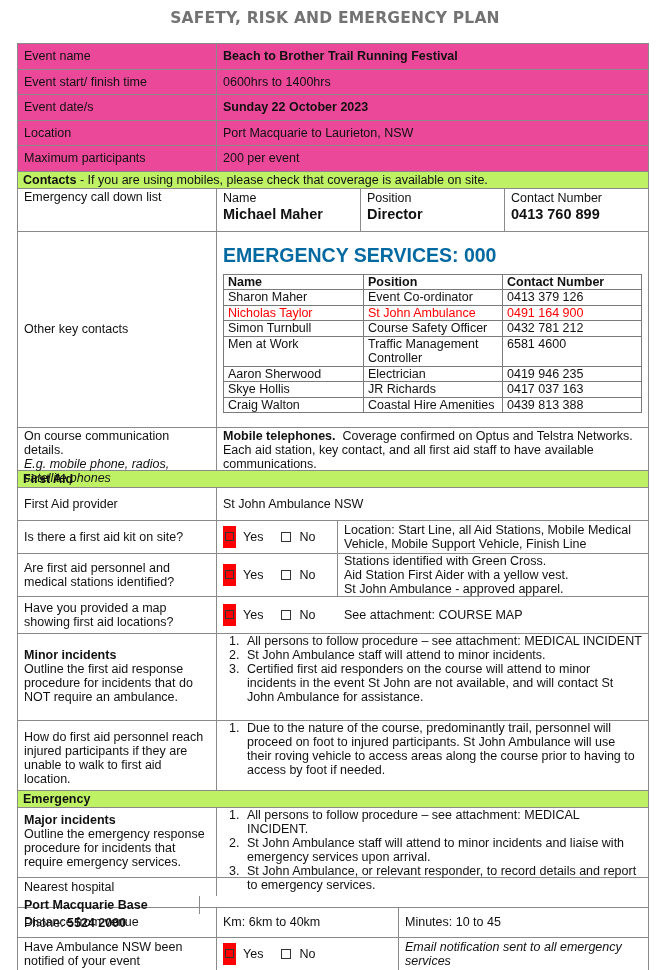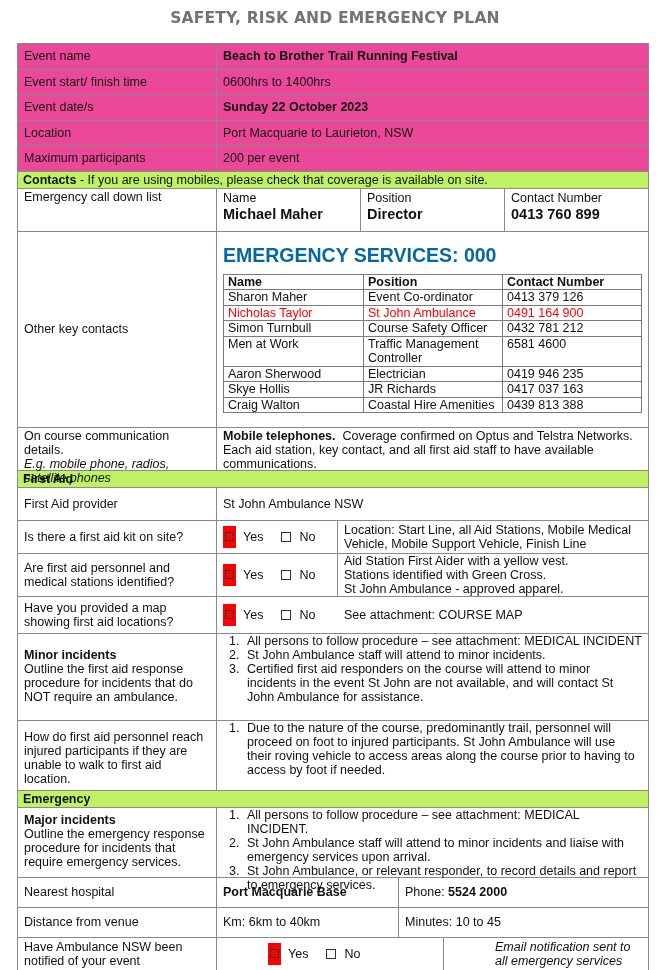--- a/index.html
+++ b/index.html
@@ -183,22 +183,22 @@
     <div class="lbl">Are first aid personnel and medical stations identified?</div>
     <div class="chk div">
       <span class="cb-yes">
           <span></span>
         </span>
       <span>Yes</span>
       <span class="cb-no"></span>
       <span>No</span>
     </div>
     <div class="val" style="display:block;padding-top:0;">
+      <div>Stations identified with Green Cross.</div>
       <div>Aid Station First Aider with a yellow vest.</div>
-      <div>Stations identified with Green Cross.</div>
       <div>St John Ambulance - approved apparel.</div>
     </div>
   </div>
 
   <div class="row" style="height:37px;">
     <div class="lbl">Have you provided a map showing first aid locations?</div>
     <div class="chk">
       <span class="cb-yes">
           <span></span>
         </span>
@@ -264,36 +264,36 @@
             <span>St John Ambulance staff will attend to minor incidents and liaise with emergency services upon arrival.</span>
           </li>
         <li>
             <span class="n">3.</span>
             <span>St John Ambulance, or relevant responder, to record details and report to emergency services.</span>
           </li>
       </ol>
     </div>
   </div>
 
-  <div class="row h3col" style="height:30px;">
+  <div class="row h3col" style="height:30px;flex-direction:column;">
     <div class="lbl">Nearest hospital</div>
     <div class="v1 b">Port Macquarie Base</div>
     <div class="v2">
       <span style="white-space:pre;">Phone: </span>
         <span class="b">5524 2000</span>
     </div>
   </div>
 
   <div class="row h3col" style="height:30px;">
     <div class="lbl">Distance from venue</div>
     <div class="v1">Km: 6km to 40km</div>
     <div class="v2">Minutes: 10 to 45</div>
   </div>
 
-  <div class="row h3col" style="height:32px;gap:45px;">
+  <div class="row h3col" style="height:32px;">
     <div class="lbl">Have Ambulance NSW been notified of your event</div>
     <div class="v1">
       <span class="cb-yes">
           <span></span>
         </span>
       <span>Yes</span>
       <span class="cb-no"></span>
       <span>No</span>
     </div>
     <div class="v2 i">Email notification sent to all emergency services</div>

